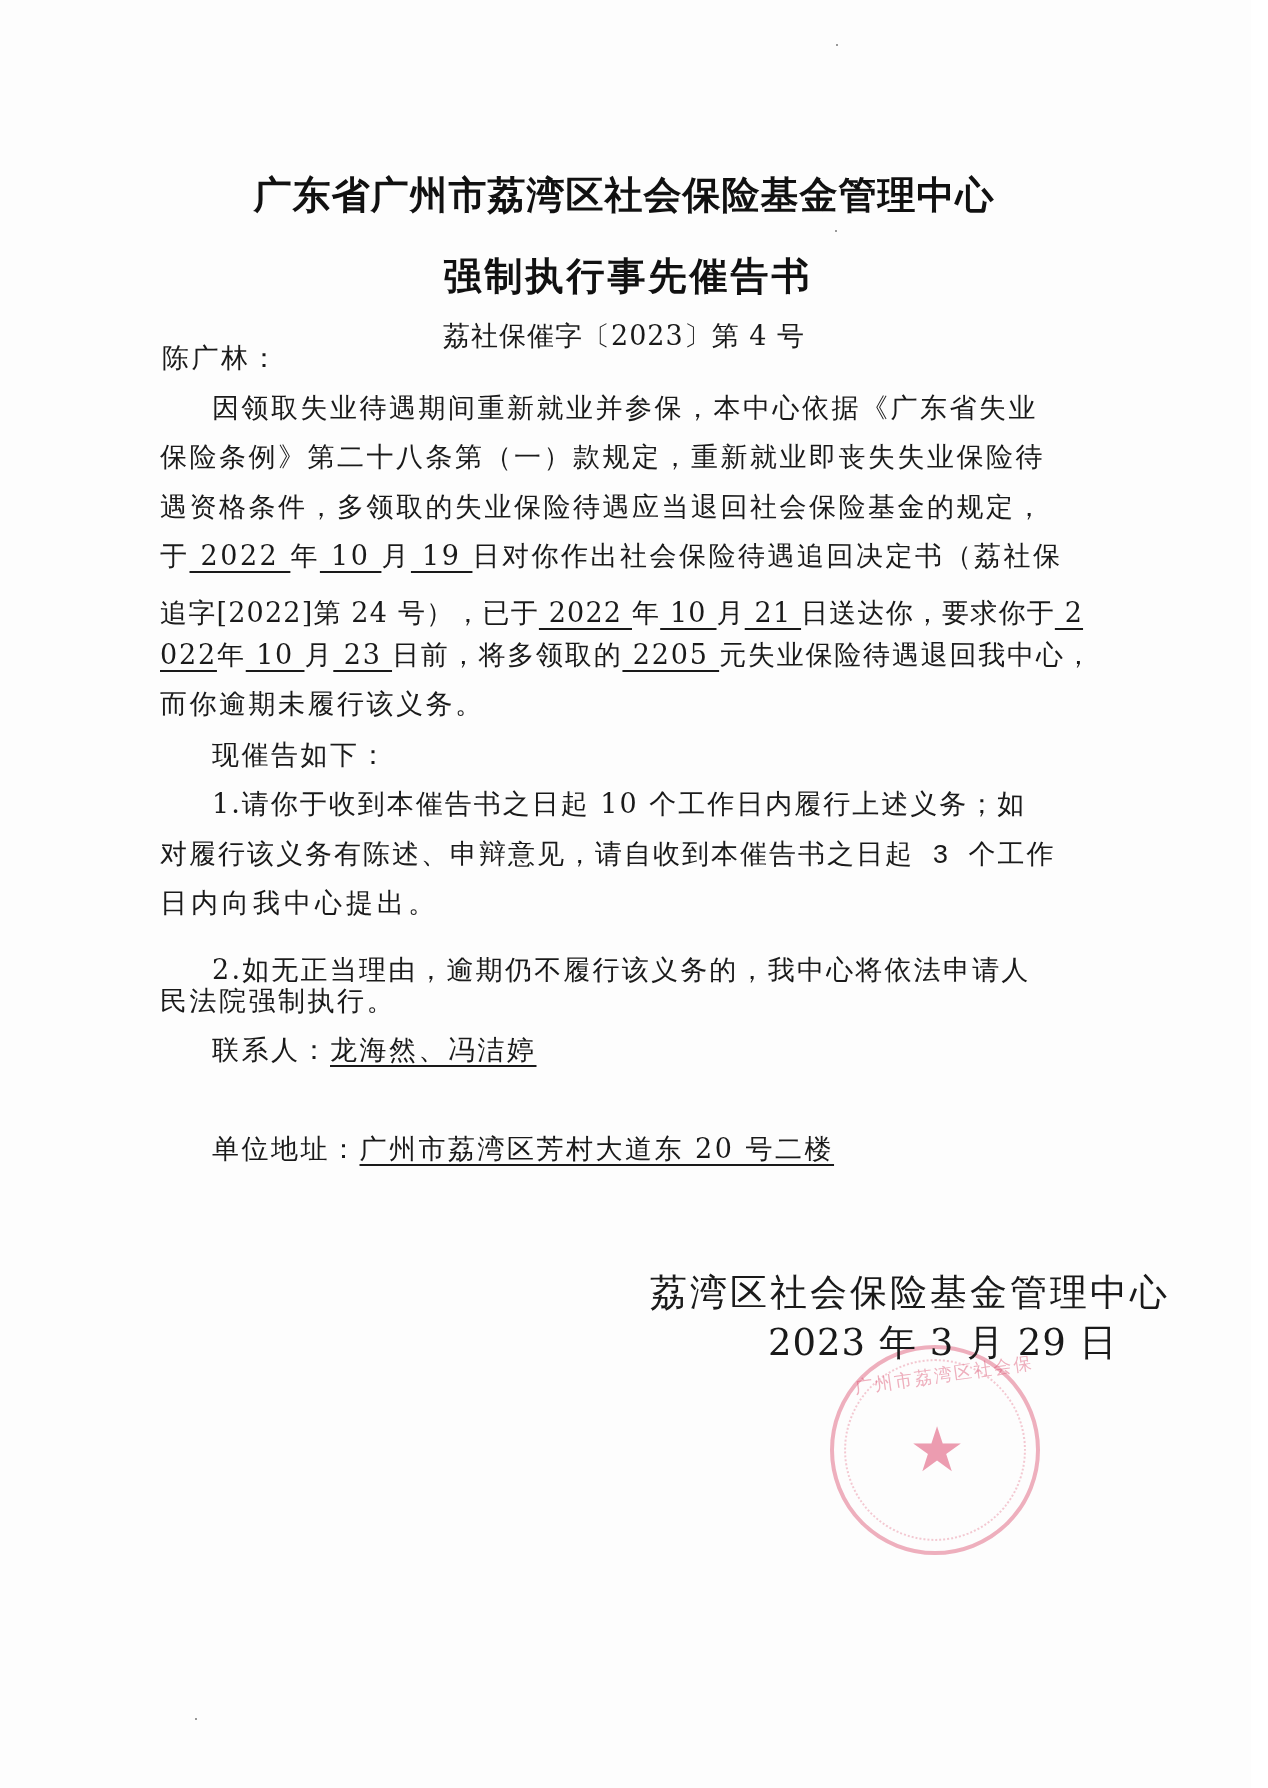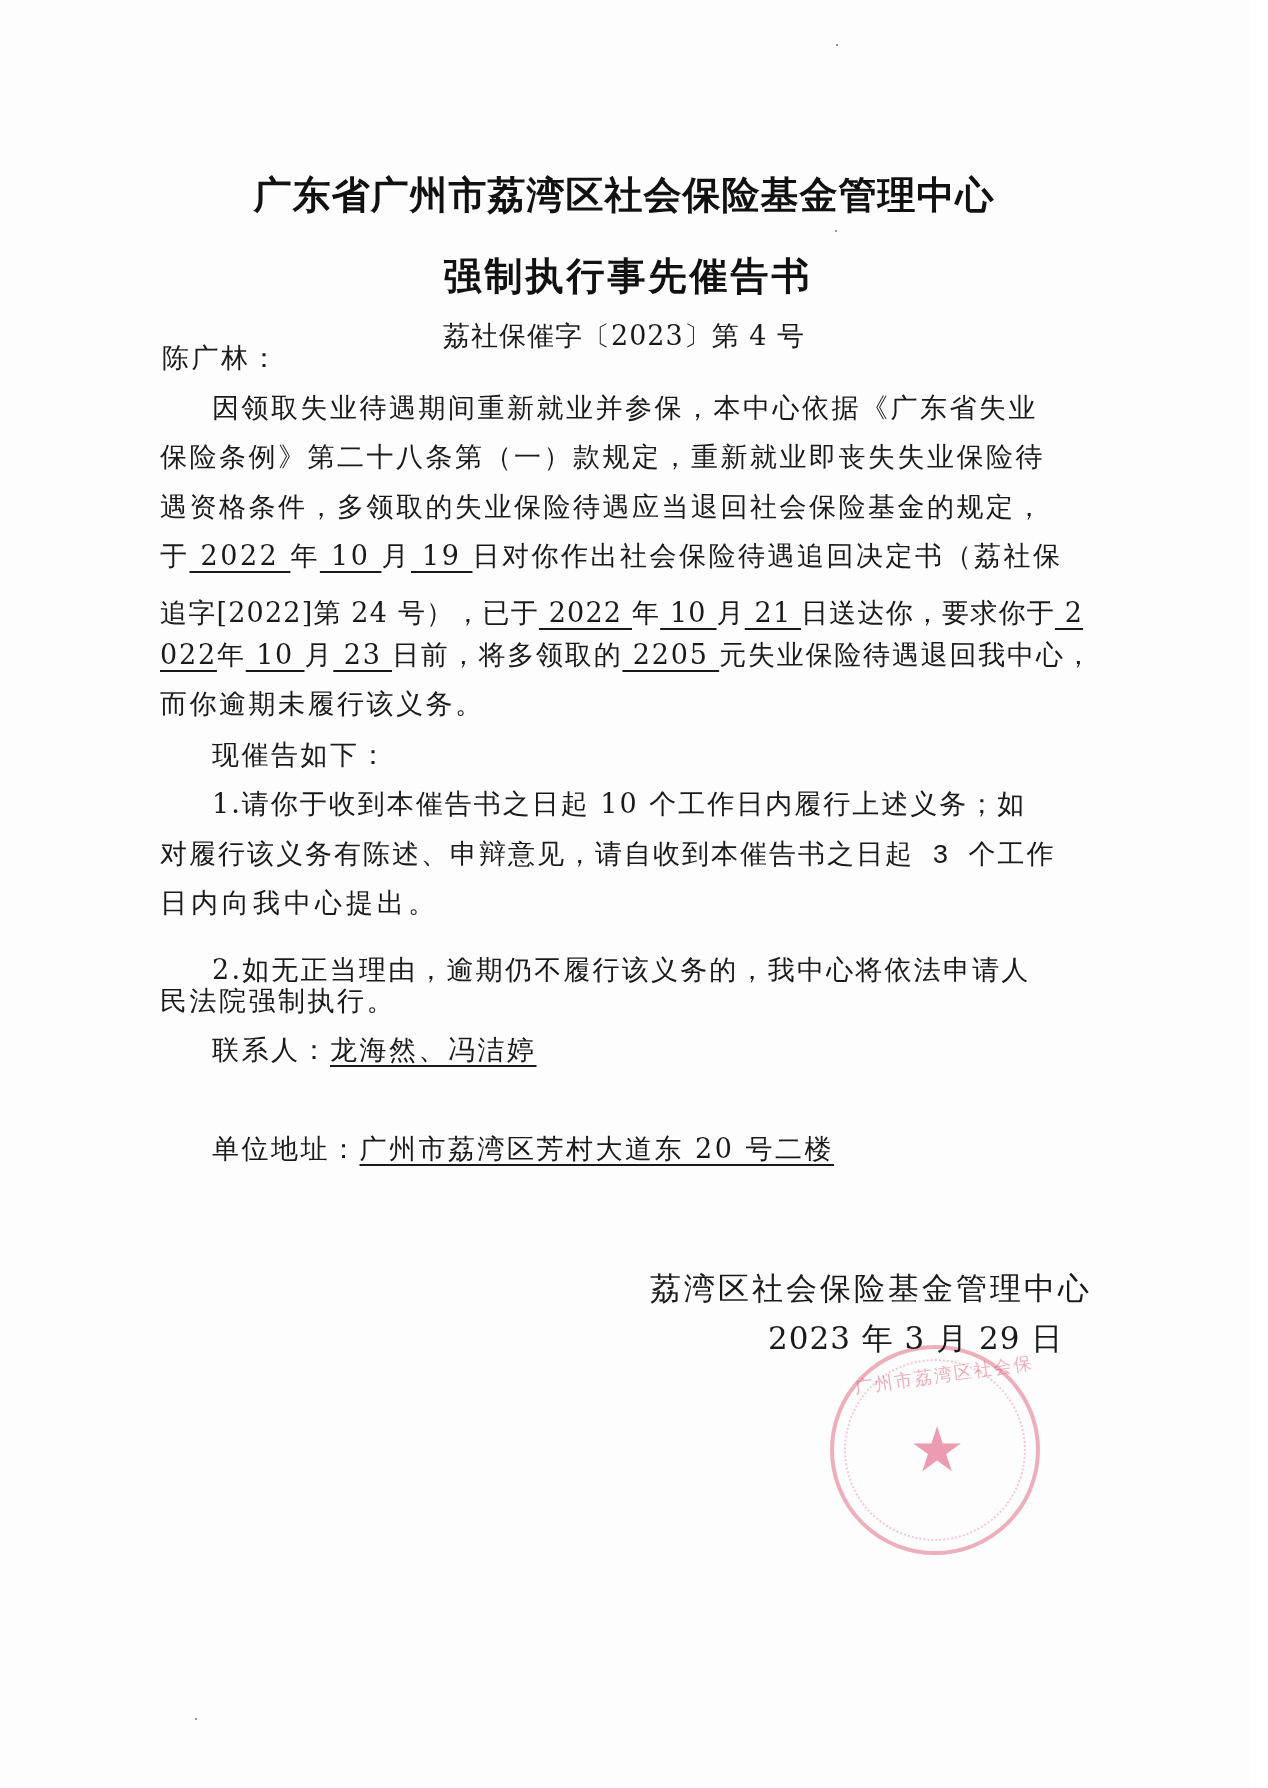--- a/index.html
+++ b/index.html
@@ -6,21 +6,21 @@
   body { width: 1268px; height: 1788px; position: relative; overflow: hidden;
          font-family: "DejaVu Serif", "Liberation Serif", serif; color: #1a1a1a; }
   .page { position: absolute; left: 0; top: 0; width: 1251px; height: 1788px; background: #fdfdfd; }
   .title { position: absolute; left: 0; width: 1268px; text-align: center;
            font-family: "DejaVu Sans", "Liberation Sans", sans-serif; font-weight: bold; color: #111; }
   .t1 { top: 170px; font-size: 38px; letter-spacing: 1px; left: -10px; }
   .t2 { top: 251px; font-size: 38px; letter-spacing: 3px; left: -6px; }
   .docno { position: absolute; top: 318px; left: 0; width: 1268px; text-align: center; font-size: 27px; letter-spacing: 1px; left: -10px; }
   .line { position: absolute; left: 185px; font-size: 27px; white-space: nowrap; letter-spacing: 2.5px; }
   .u { text-decoration: underline; text-underline-offset: 6px; text-decoration-thickness: 2px; }
-  .sig { position: absolute; font-size: 31px; white-space: nowrap; letter-spacing: 3px; }
+  .sig { position: absolute; font-size: 37px; white-space: nowrap; letter-spacing: 3px; }
   .seal { position: absolute; left: 830px; top: 1345px; width: 210px; height: 210px; border-radius: 50%;
           border: 4px solid rgba(220, 80, 110, 0.45); box-sizing: border-box; }
   .seal-inner { position: absolute; inset: 10px; border-radius: 50%; border: 2px dotted rgba(220,80,110,0.3); }
   .seal-star { position: absolute; left: 72px; top: 70px; width: 62px; height: 62px; color: rgba(220,60,100,0.5); font-size: 62px; line-height: 62px; text-align: center; }
   .seal-text { position: absolute; left: 20px; top: 14px; font-size: 18px; color: rgba(220,80,110,0.45); letter-spacing: 2px; transform: rotate(-8deg); white-space: nowrap; }
   .speck { position: absolute; width: 2px; height: 2px; background: #777; border-radius: 50%; }
 </style>
 </head>
 <body>
 

